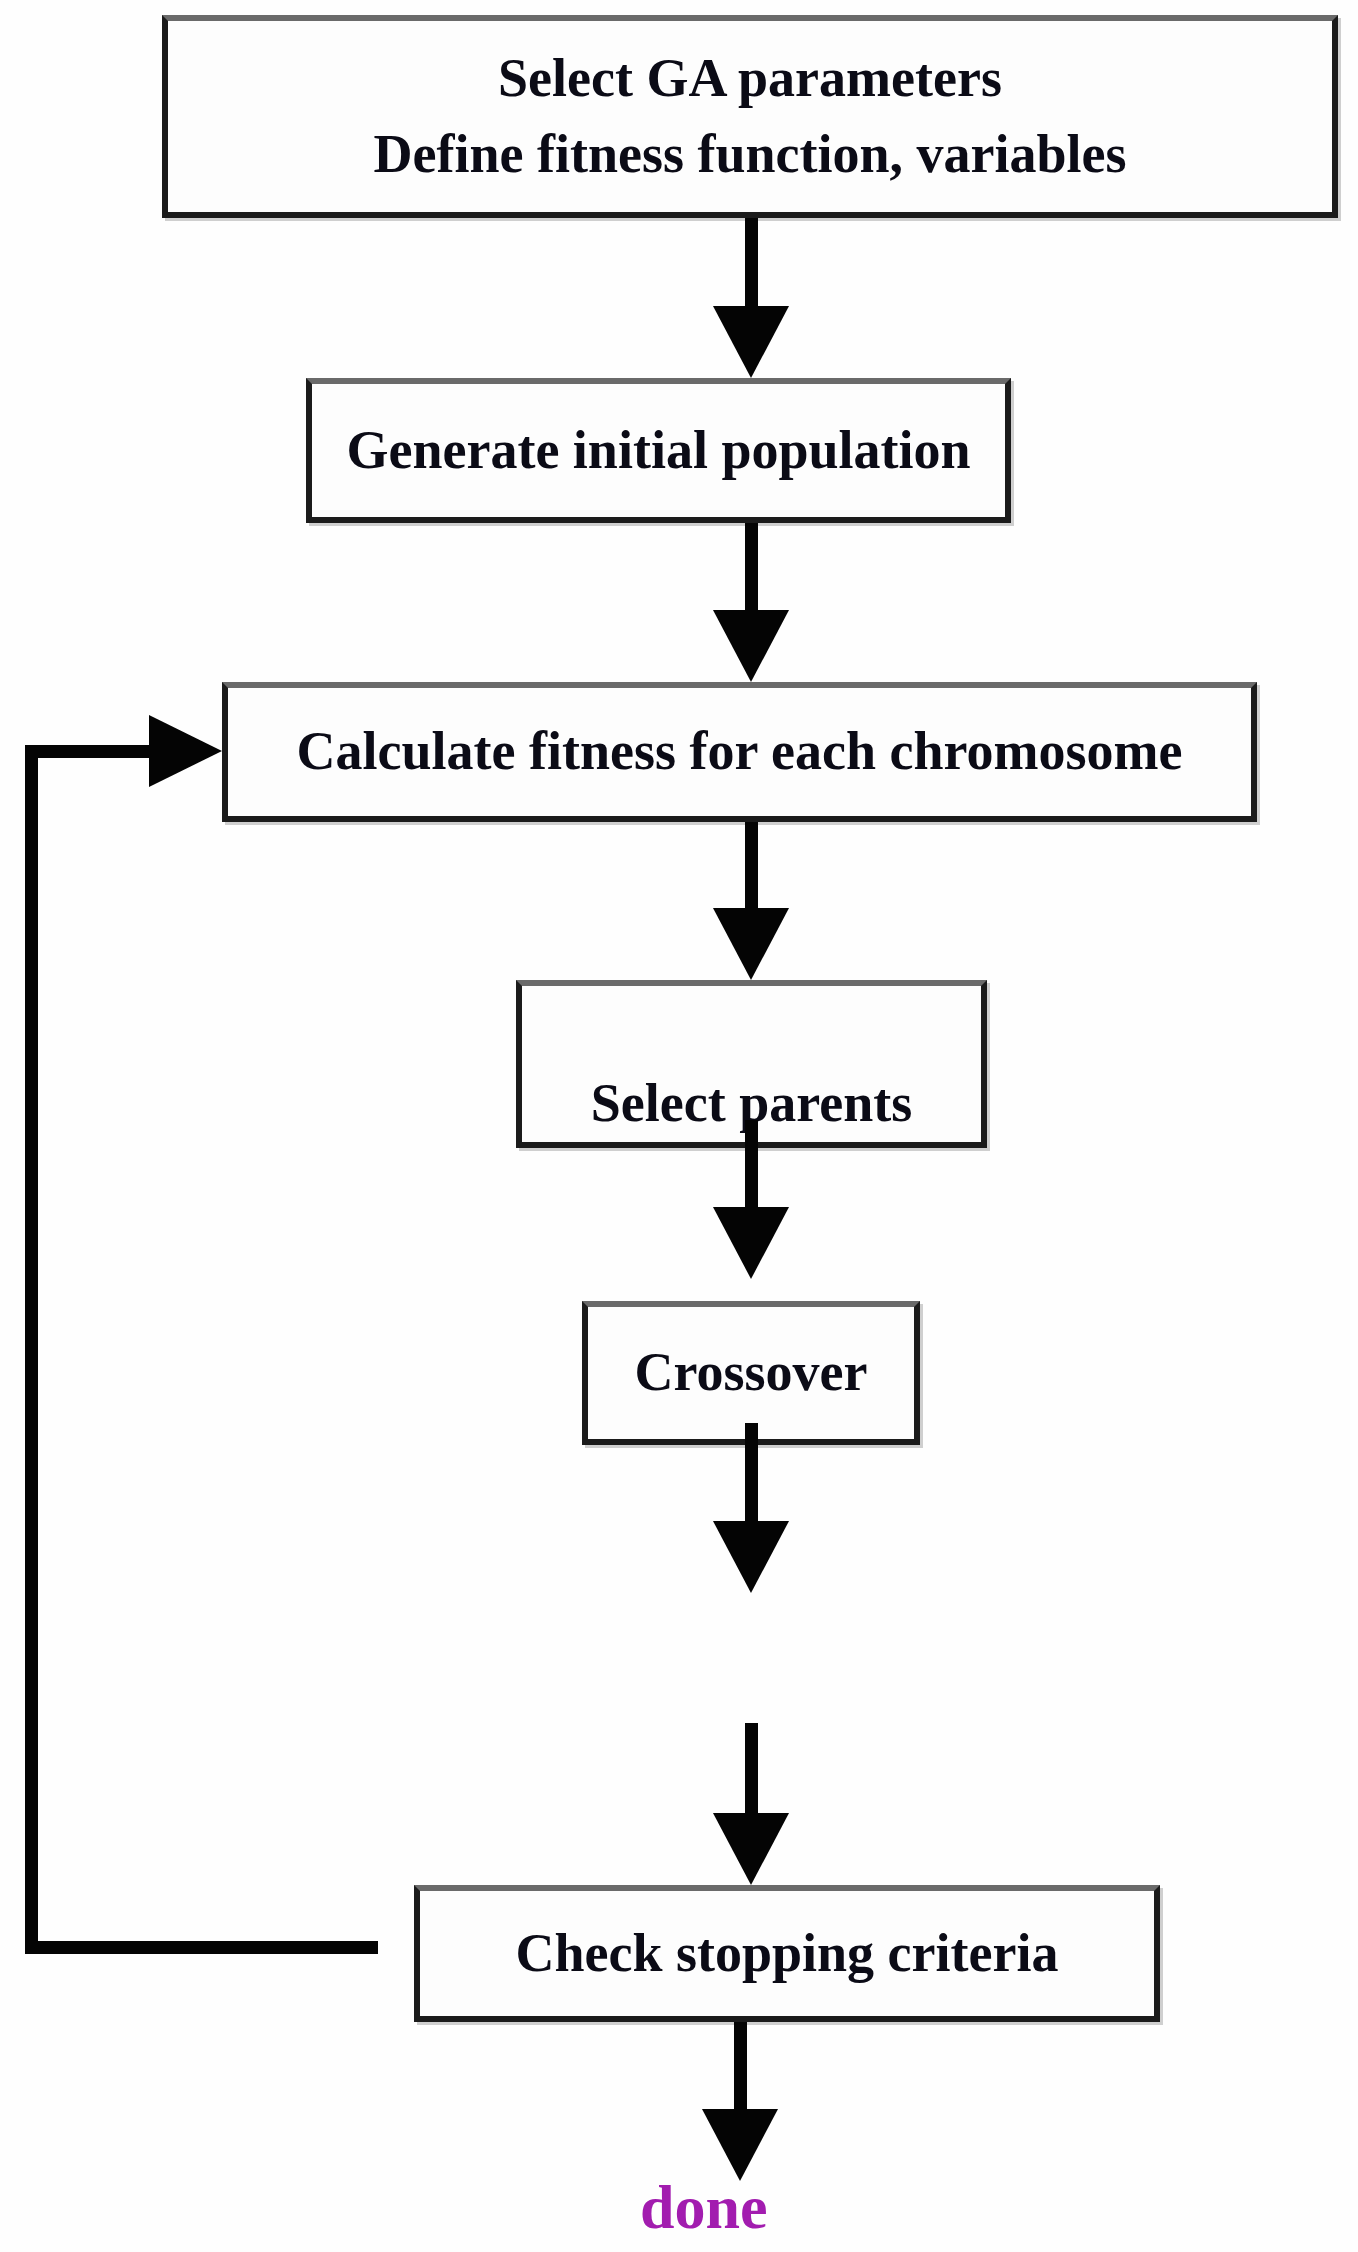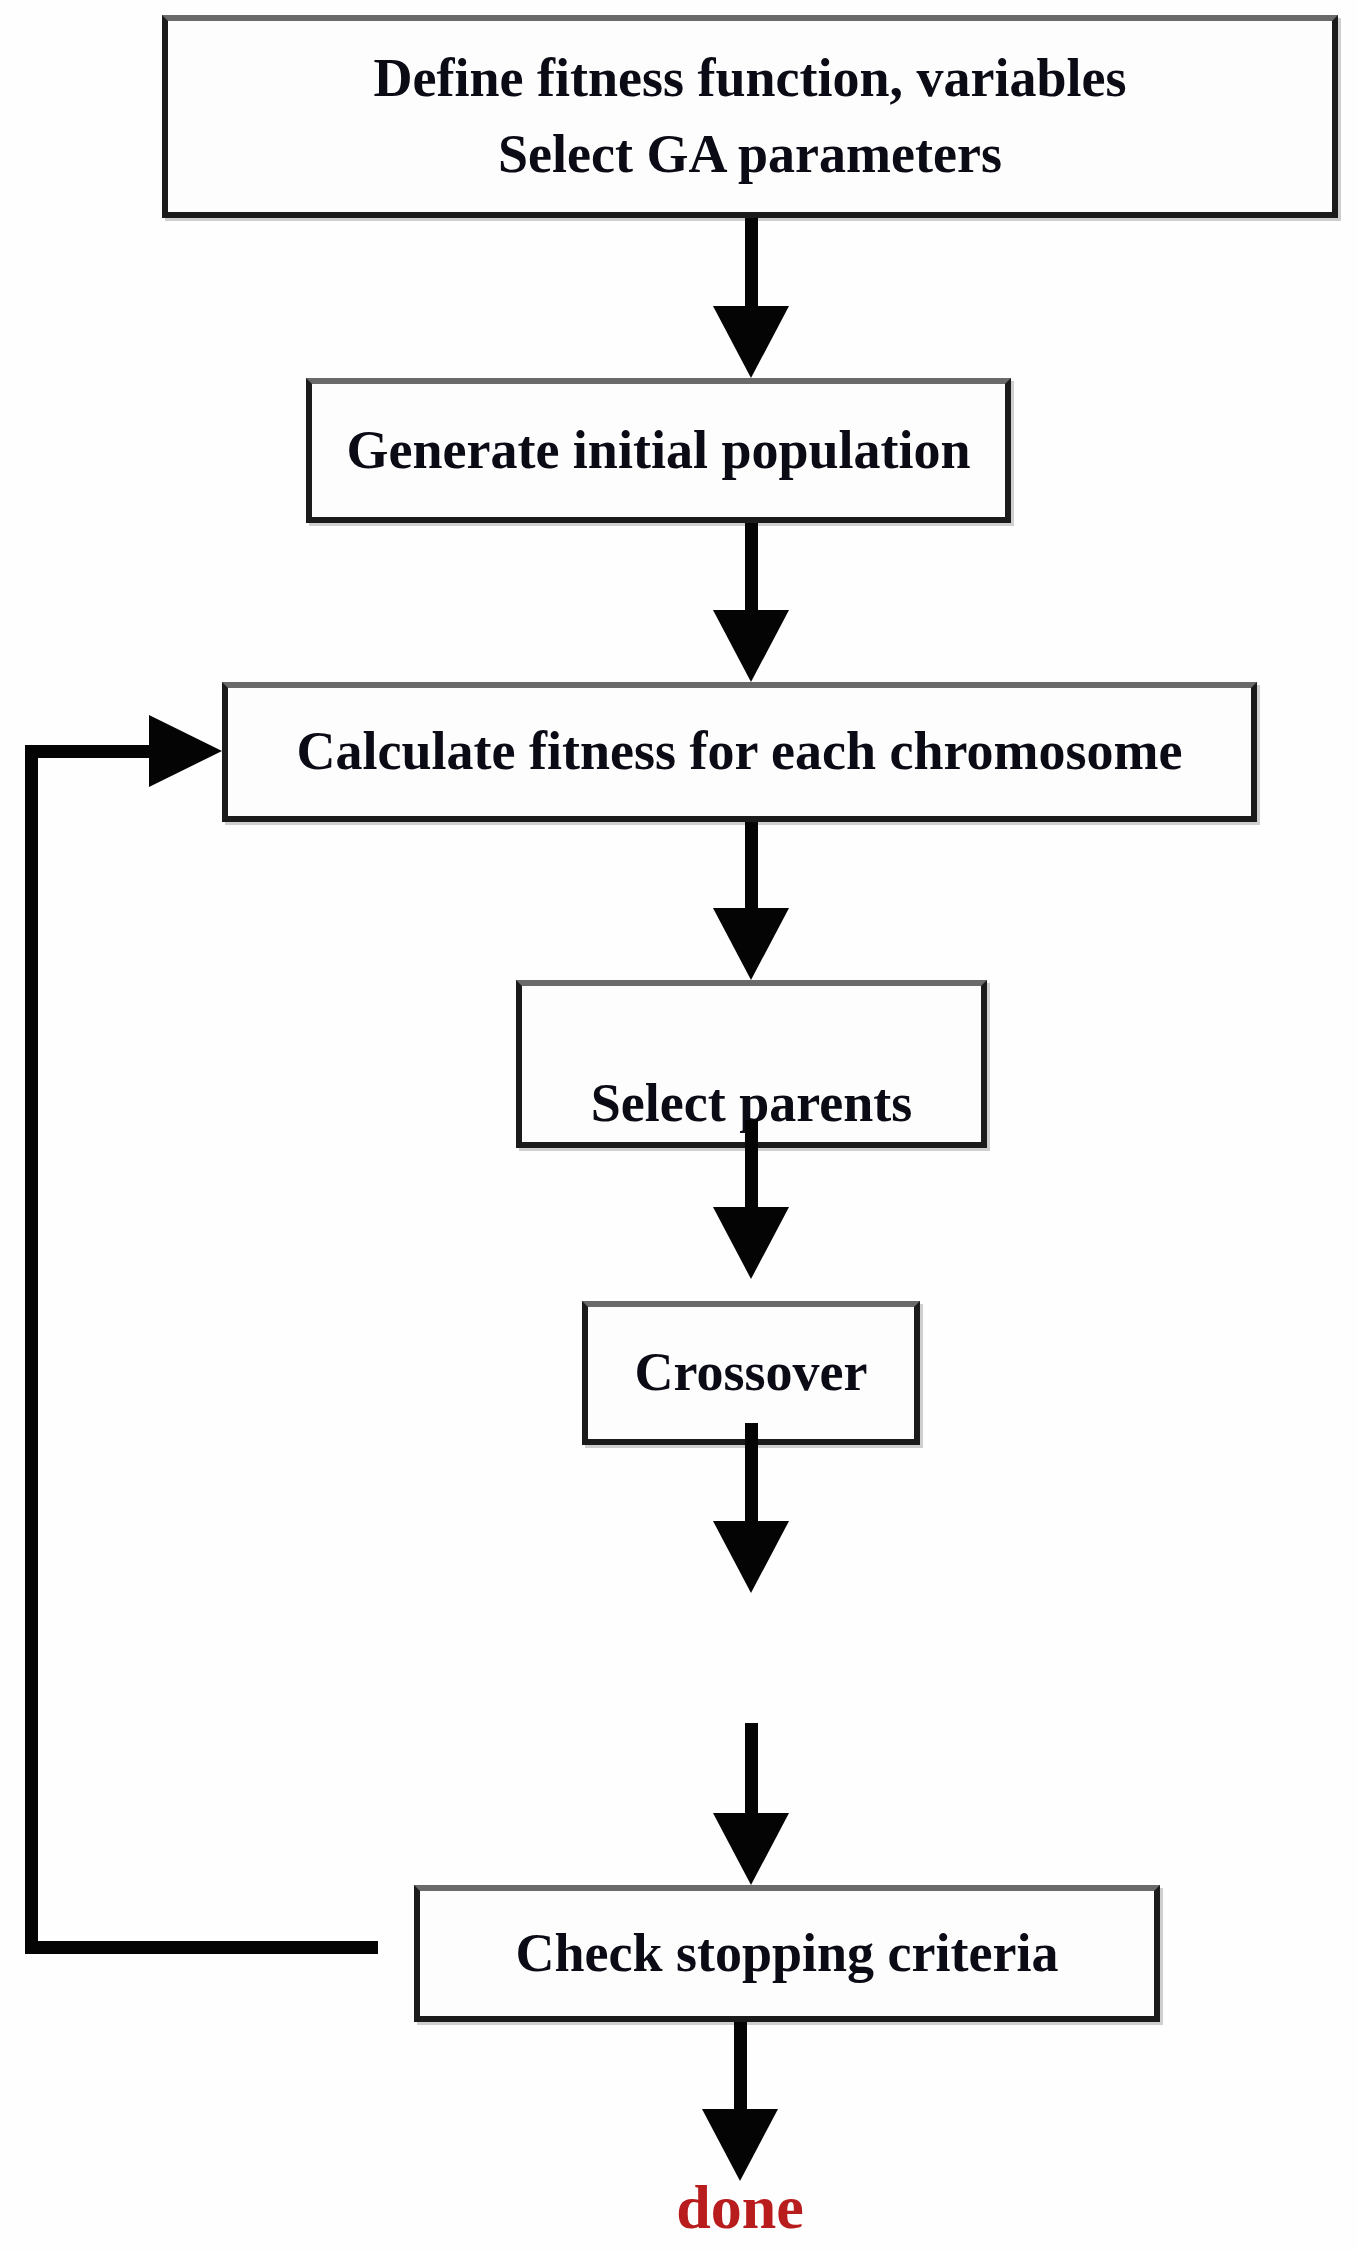--- a/index.html
+++ b/index.html
@@ -49,33 +49,33 @@
     position: absolute;
     width: 0;
     height: 0;
     border-top: 36px solid transparent;
     border-bottom: 36px solid transparent;
     border-left: 73px solid #040404;
   }
   .terminal-label {
     position: absolute;
     font-weight: 700;
-    color: #b91c1c;
+    color: #a21caf;
     font-size: 62px;
-    text-align: center;
+    text-align: left;
   }
 </style>
 </head>
 <body>
 
 <div id="canvas">
 
   <div class="node" style="left:162px; top:15px; width:1176px; height:203px;">
+    <div>Select GA parameters</div>
     <div>Define fitness function, variables</div>
-    <div>Select GA parameters</div>
   </div>
 
   <div class="shaft" style="left:745px; top:218px; width:13px; height:94px;"></div>
   <div class="head-down" style="left:713px; top:306px;"></div>
 
   <div class="node" style="left:306px; top:378px; width:705px; height:145px;">
     <div>Generate initial population</div>
   </div>
 
   <div class="shaft" style="left:745px; top:523px; width:13px; height:92px;"></div>

